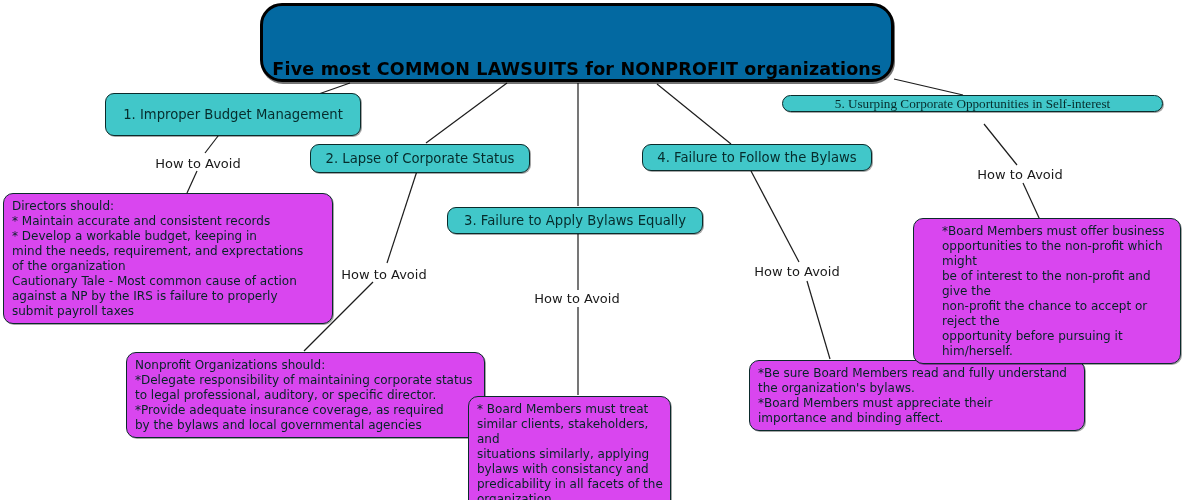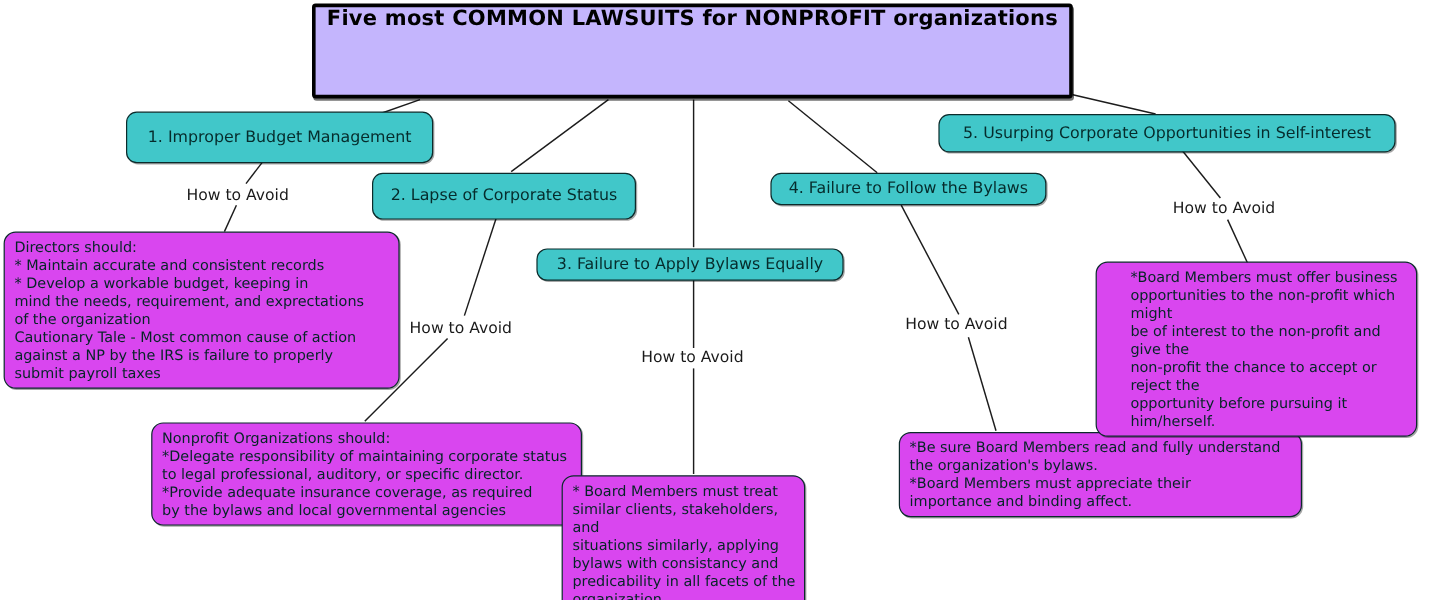--- a/index.html
+++ b/index.html
@@ -17,26 +17,26 @@
     width: 1202px; height: 500px;
   }
   #connectors line {
     stroke: #1c1c1c;
     stroke-width: 1.2;
   }
   .main-node {
     position: absolute;
     left: 260px; top: 3px;
     width: 634px; height: 79px;
-    background: #c4b5fd;
+    background: #0369a1;
     border: 3.5px solid #000000;
-    border-radius: 3px;
+    border-radius: 22px;
     box-sizing: border-box;
     display: flex;
-    align-items: flex-start;
+    align-items: flex-end;
     justify-content: center;
     box-shadow: 1px 2px 0 rgba(0,0,0,0.55);
   }
   .main-node .title {
     font-size: 17.5px;
     font-weight: bold;
     color: #000000;
     text-align: center;
     letter-spacing: 0.2px;
   }
@@ -48,24 +48,24 @@
     box-sizing: border-box;
     display: flex;
     align-items: center;
     justify-content: center;
     font-size: 13.2px;
     color: #062c2c;
     box-shadow: 1px 1px 0 rgba(0,0,0,0.35);
     white-space: nowrap;
   }
   #branch-1 { left: 105px; top: 93px;  width: 256px; height: 43px; }
-  #branch-2 { left: 310px; top: 144px; width: 220px; height: 39px; }
+  #branch-2 { left: 310px; top: 144px; width: 220px; height: 29px; }
   #branch-3 { left: 447px; top: 207px; width: 256px; height: 27px; }
   #branch-4 { left: 642px; top: 144px; width: 230px; height: 27px; }
-  #branch-5 { left: 782px; top: 95px;  width: 381px; height: 32px; }
+  #branch-5 { left: 782px; top: 95px;  width: 381px; height: 17px; font-family: Liberation Serif, serif; }
   .detail-box {
     position: absolute;
     background: #d946ef;
     border: 1.6px solid #0b2b2b;
     border-radius: 10px;
     box-sizing: border-box;
     padding: 5px 7px 4px 8px;
     font-size: 12px;
     line-height: 15px;
     color: #052525;

